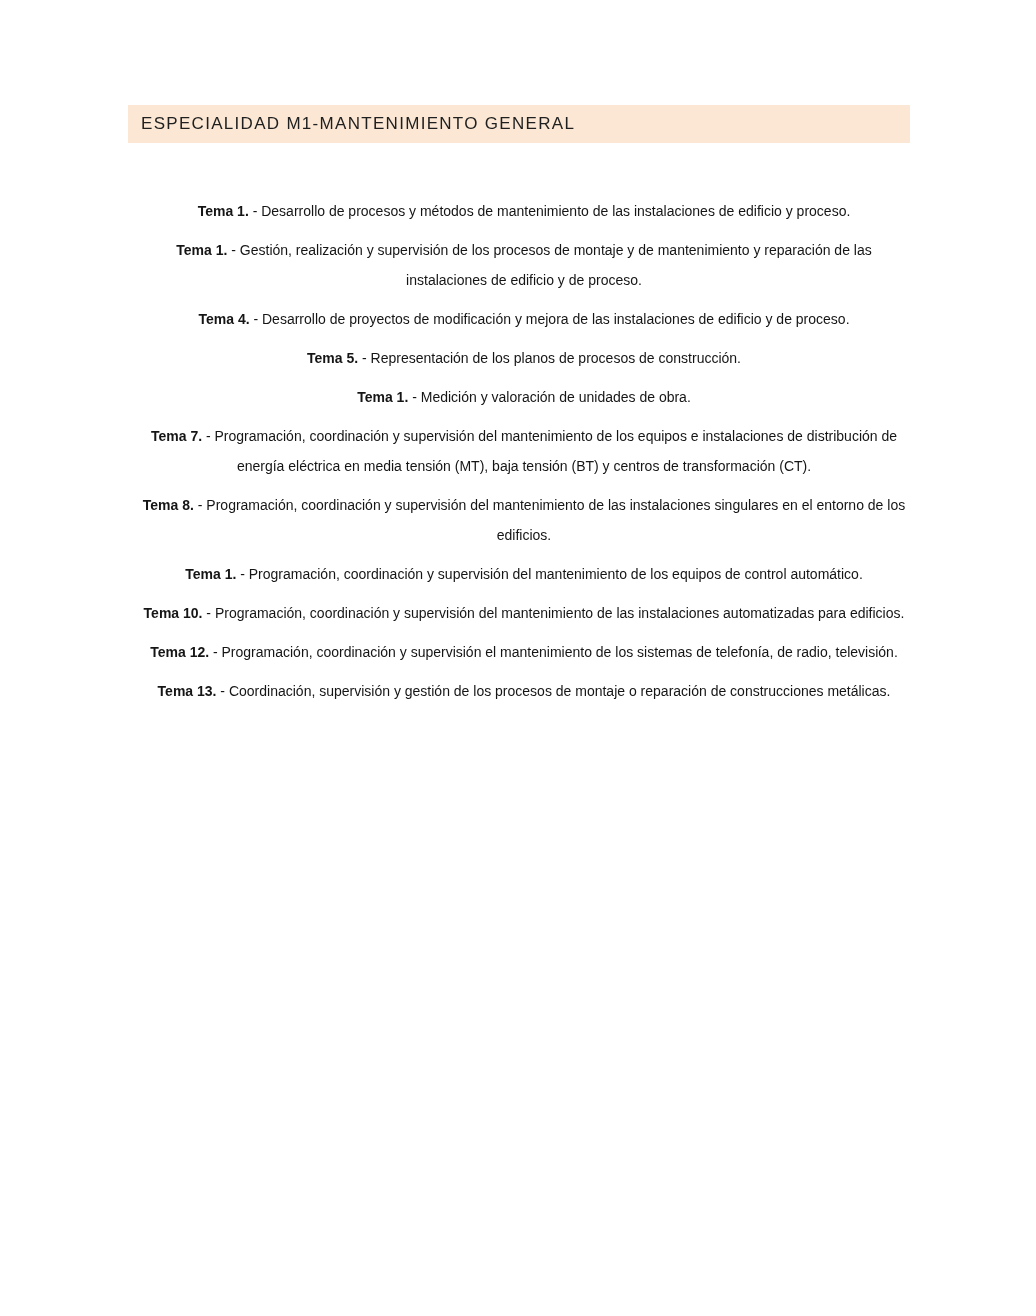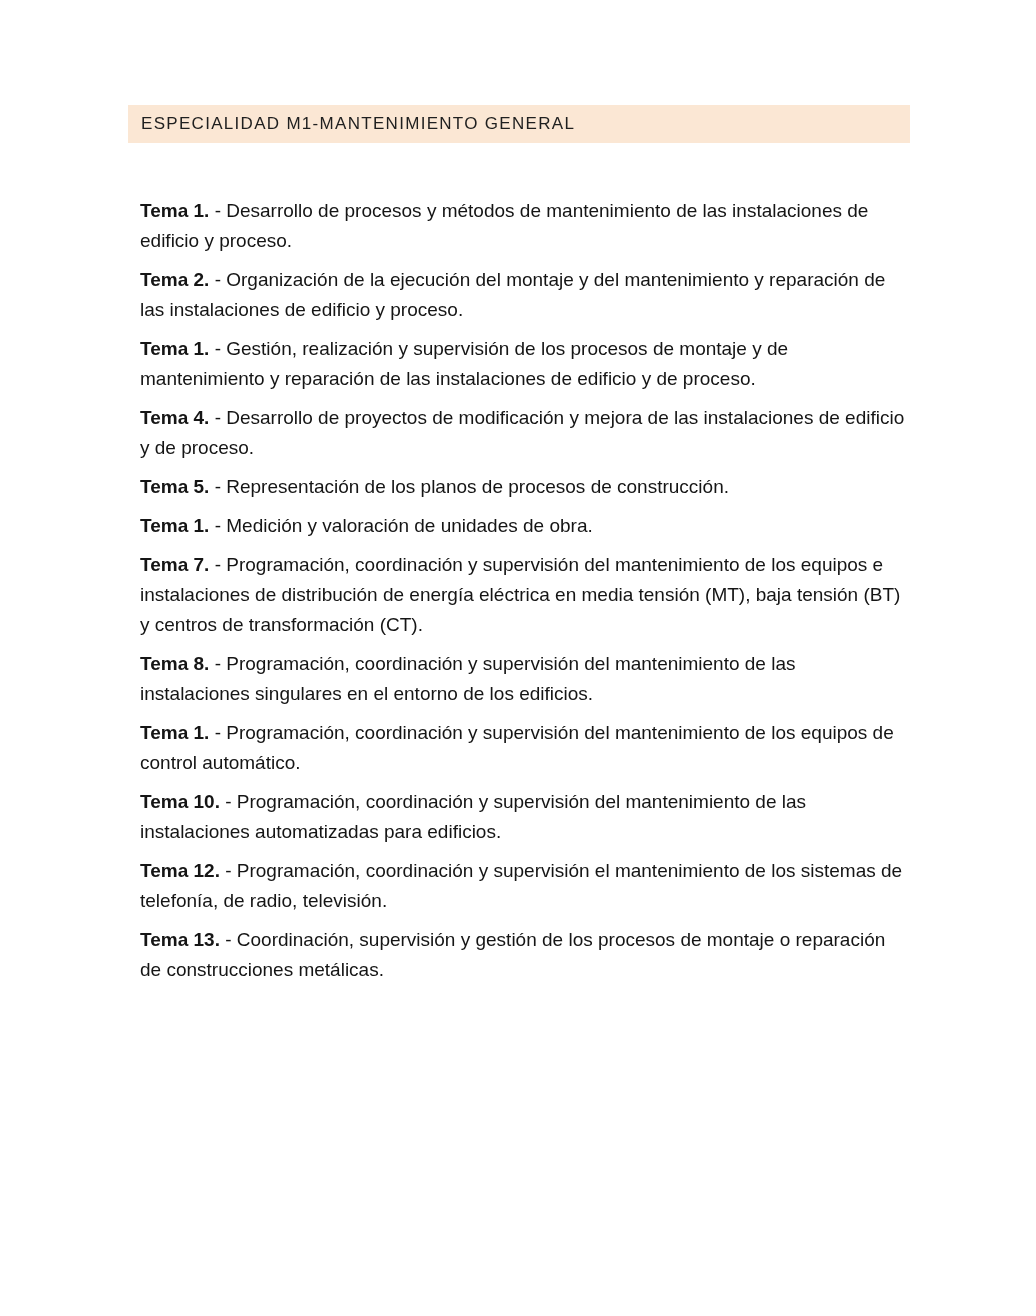--- a/index.html
+++ b/index.html
@@ -35,42 +35,41 @@
     white-space: nowrap;
   }
   .content {
     position: absolute;
     left: 140px;
     top: 196px;
     width: 768px;
   }
   .tema {
     margin: 0 0 9px 0;
-    font-size: 19px;
+    font-size: 14px;
     line-height: 30px;
-    text-align: left;
+    text-align: center;
   }
   .tema-label {
     font-weight: 700;
   }
 </style>
 </head>
 <body>
 
 <div class="page">
 
   <div class="header-bar" style="background: rgb(251, 231, 212);">
     <span class="header-title" style="color: rgb(31, 31, 31);">ESPECIALIDAD M1-MANTENIMIENTO GENERAL</span>
   </div>
 
   <div class="content">
 
       <p class="tema"><strong class="tema-label">Tema 1.</strong><span class="tema-text"> - Desarrollo de procesos y métodos de mantenimiento de las instalaciones de edificio y proceso.</span></p>
 
-      <p class="tema"><strong class="tema-label">Tema 2.</strong><span class="tema-text"> - Organización de la ejecución del montaje y del mantenimiento y reparación de las instalaciones de edificio y proceso.</span></p>
 
       <p class="tema"><strong class="tema-label">Tema 1.</strong><span class="tema-text"> - Gestión, realización y supervisión de los procesos de montaje y de mantenimiento y reparación de las instalaciones de edificio y de proceso.</span></p>
 
       <p class="tema"><strong class="tema-label">Tema 4.</strong><span class="tema-text"> - Desarrollo de proyectos de modificación y mejora de las instalaciones de edificio y de proceso.</span></p>
 
       <p class="tema"><strong class="tema-label">Tema 5.</strong><span class="tema-text"> - Representación de los planos de procesos de construcción.</span></p>
 
       <p class="tema"><strong class="tema-label">Tema 1.</strong><span class="tema-text"> - Medición y valoración de unidades de obra.</span></p>
 
       <p class="tema"><strong class="tema-label">Tema 7.</strong><span class="tema-text"> - Programación, coordinación y supervisión del mantenimiento de los equipos e instalaciones de distribución de energía eléctrica en media tensión (MT), baja tensión (BT) y centros de transformación (CT).</span></p>

